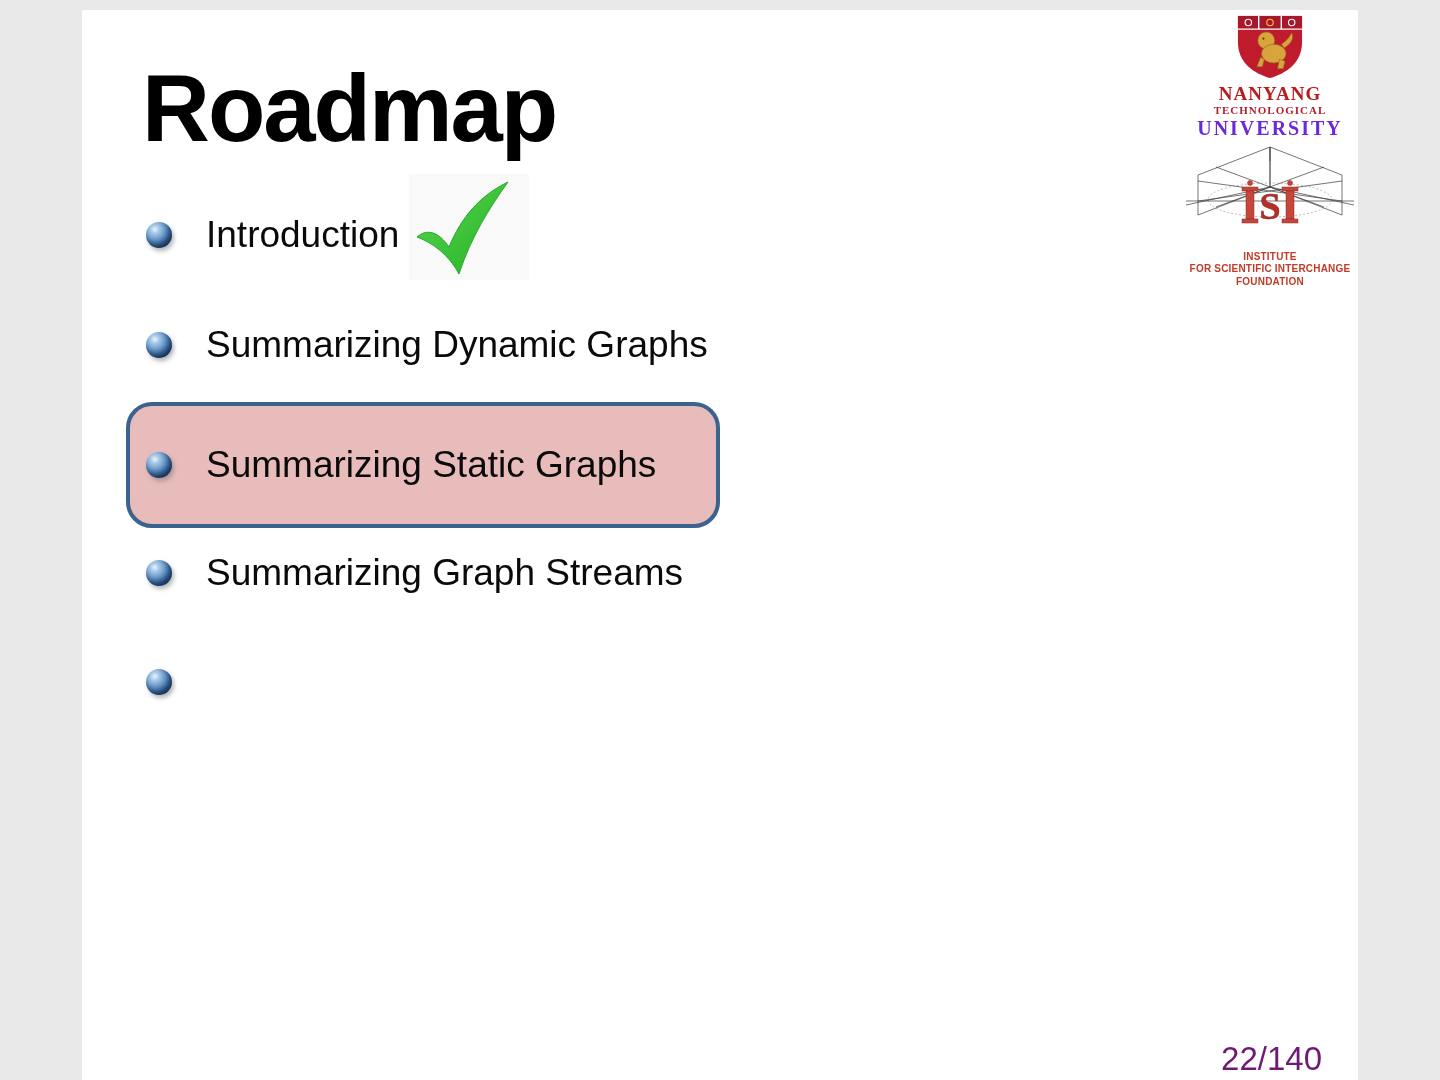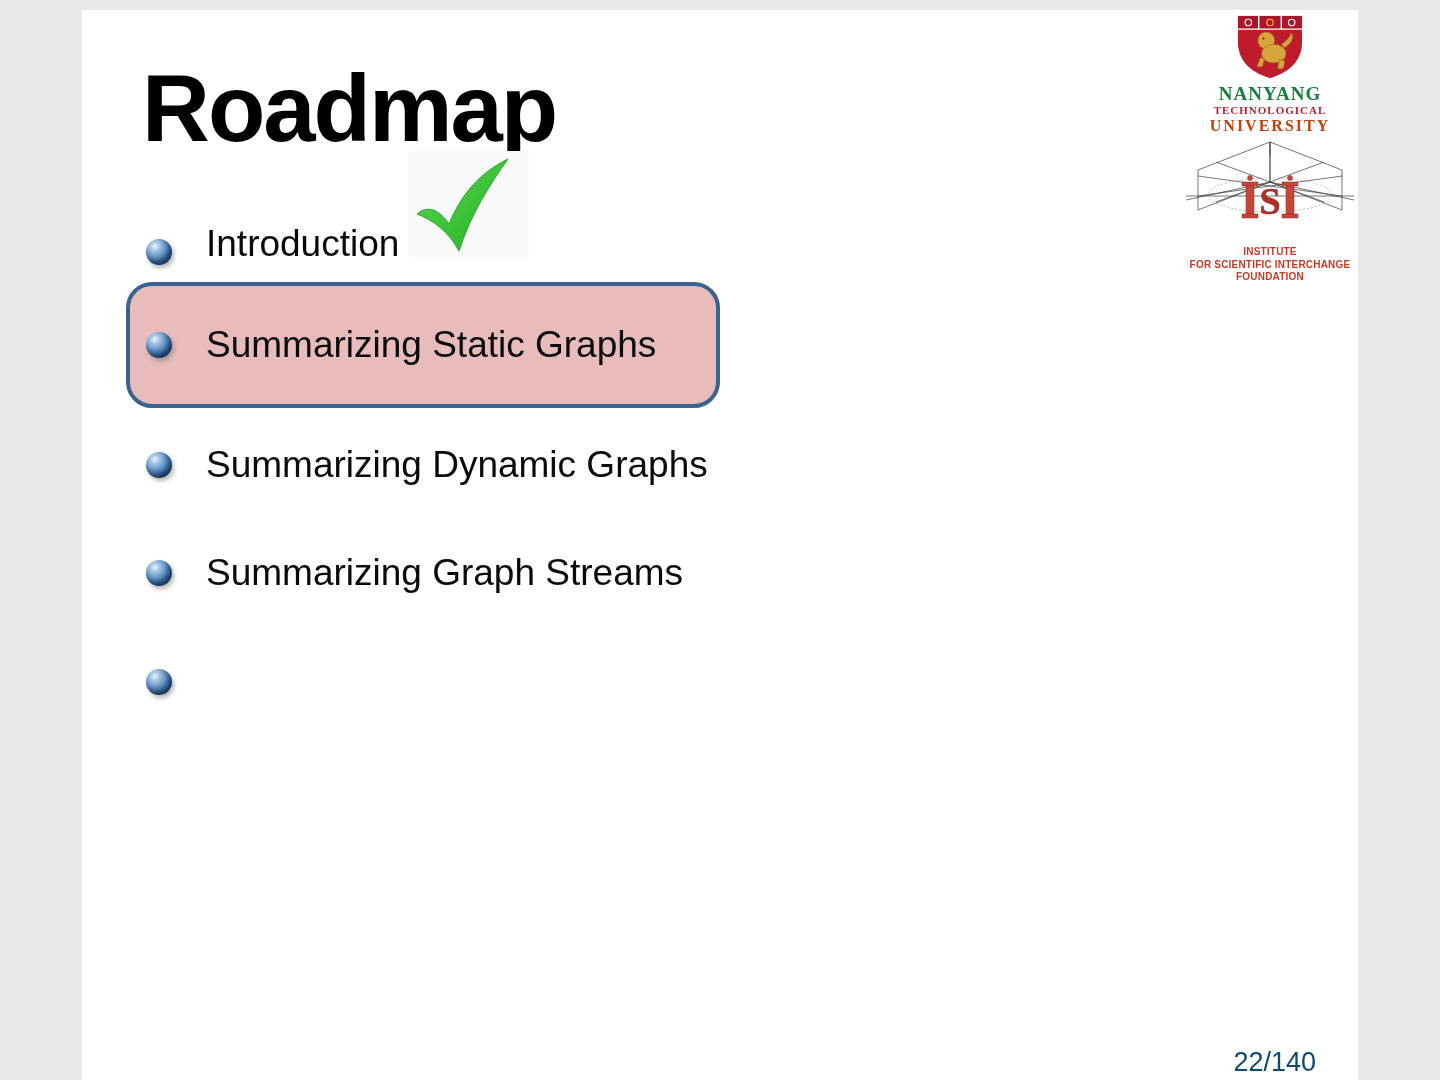--- a/index.html
+++ b/index.html
@@ -23,21 +23,21 @@
   
   .roadmap-list{position:absolute;inset:0;}
   .roadmap-item{
     position:absolute;
     left:64px;
     height:60px;
     display:flex;
     align-items:center;
     white-space:nowrap;
   }
-  .roadmap-item:nth-child(1){top:195px;align-items:flex-end;}
+  .roadmap-item:nth-child(1){top:195px;}
   .roadmap-item:nth-child(2){top:305px;}
   .roadmap-item:nth-child(3){top:425px;}
   .roadmap-item:nth-child(4){top:533px;}
   .roadmap-item:nth-child(5){top:642px;}
   .roadmap-item:nth-child(6){top:771px;}
   .roadmap-item:nth-child(7){top:892px;}
   .highlight-box{
     position:absolute;
     left:-20px;top:-33px;
     width:586px;height:118px;
@@ -70,30 +70,30 @@
     transform:translateY(-8px);
     line-height:0;
   }
   
   .logo-block{
     position:absolute;
     top:4px;right:4px;
     width:168px;
     text-align:center;
   }
-  .ntu-text-1{font-family:"Liberation Serif",serif;font-weight:bold;color:#15803d;font-size:19px;letter-spacing:1px;line-height:1.05;}
+  .ntu-text-1{font-family:"Liberation Serif",serif;font-weight:bold;color:#b91c1c;font-size:19px;letter-spacing:1px;line-height:1.05;}
   .ntu-text-2{font-family:"Liberation Serif",serif;font-weight:bold;color:#b41f2e;font-size:11px;letter-spacing:1px;line-height:1.15;}
-  .ntu-text-3{font-family:"Liberation Serif",serif;font-weight:bold;color:#c2410c;font-size:16px;letter-spacing:2px;line-height:1.1;}
+  .ntu-text-3{font-family:"Liberation Serif",serif;font-weight:bold;color:#6d28d9;font-size:20px;letter-spacing:2px;line-height:1.1;}
   .isi-caption{color:#c23b27;font-size:10px;font-weight:bold;line-height:1.25;letter-spacing:.2px;white-space:nowrap;}
   
   .page-number{
     position:absolute;
-    right:42px;bottom:12px;
-    font-size:27px;
-    color:#0c4a6e;
+    right:36px;bottom:12px;
+    font-size:33px;
+    color:#701a75;
   }
 </style>
 </head>
 <body>
 
 <div class="slide">
 
   <div class="slide-title">Roadmap</div>
 
   <div class="roadmap-list">
@@ -106,30 +106,30 @@
           <defs>
             <linearGradient id="gcheck" x1="0" y1="0" x2="1" y2="1">
               <stop offset="0" stop-color="#56d64f"></stop>
               <stop offset="1" stop-color="#27b127"></stop>
             </linearGradient>
           </defs>
           <path d="M4,57 C14,48 26,52 36,67 C48,38 66,16 95,2 C77,27 58,57 46,94 C36,75 20,63 4,57 Z" fill="url(#gcheck)" stroke="#2aa82a" stroke-width="1"></path>
         </svg>
       </span>
     </div>
+      <div class="roadmap-item">
+
+      <span class="bullet-sphere"></span>
+      <span class="item-label">Summarizing Dynamic Graphs</span>
+
+    </div>
       <div class="roadmap-item highlighted">
       <div class="highlight-box"></div>
       <span class="bullet-sphere"></span>
       <span class="item-label">Summarizing Static Graphs</span>
-
-    </div>
-      <div class="roadmap-item">
-
-      <span class="bullet-sphere"></span>
-      <span class="item-label">Summarizing Dynamic Graphs</span>
 
     </div>
       <div class="roadmap-item">
 
       <span class="bullet-sphere"></span>
       <span class="item-label">Summarizing Graph Streams</span>
 
     </div>
       <div class="roadmap-item">
 

